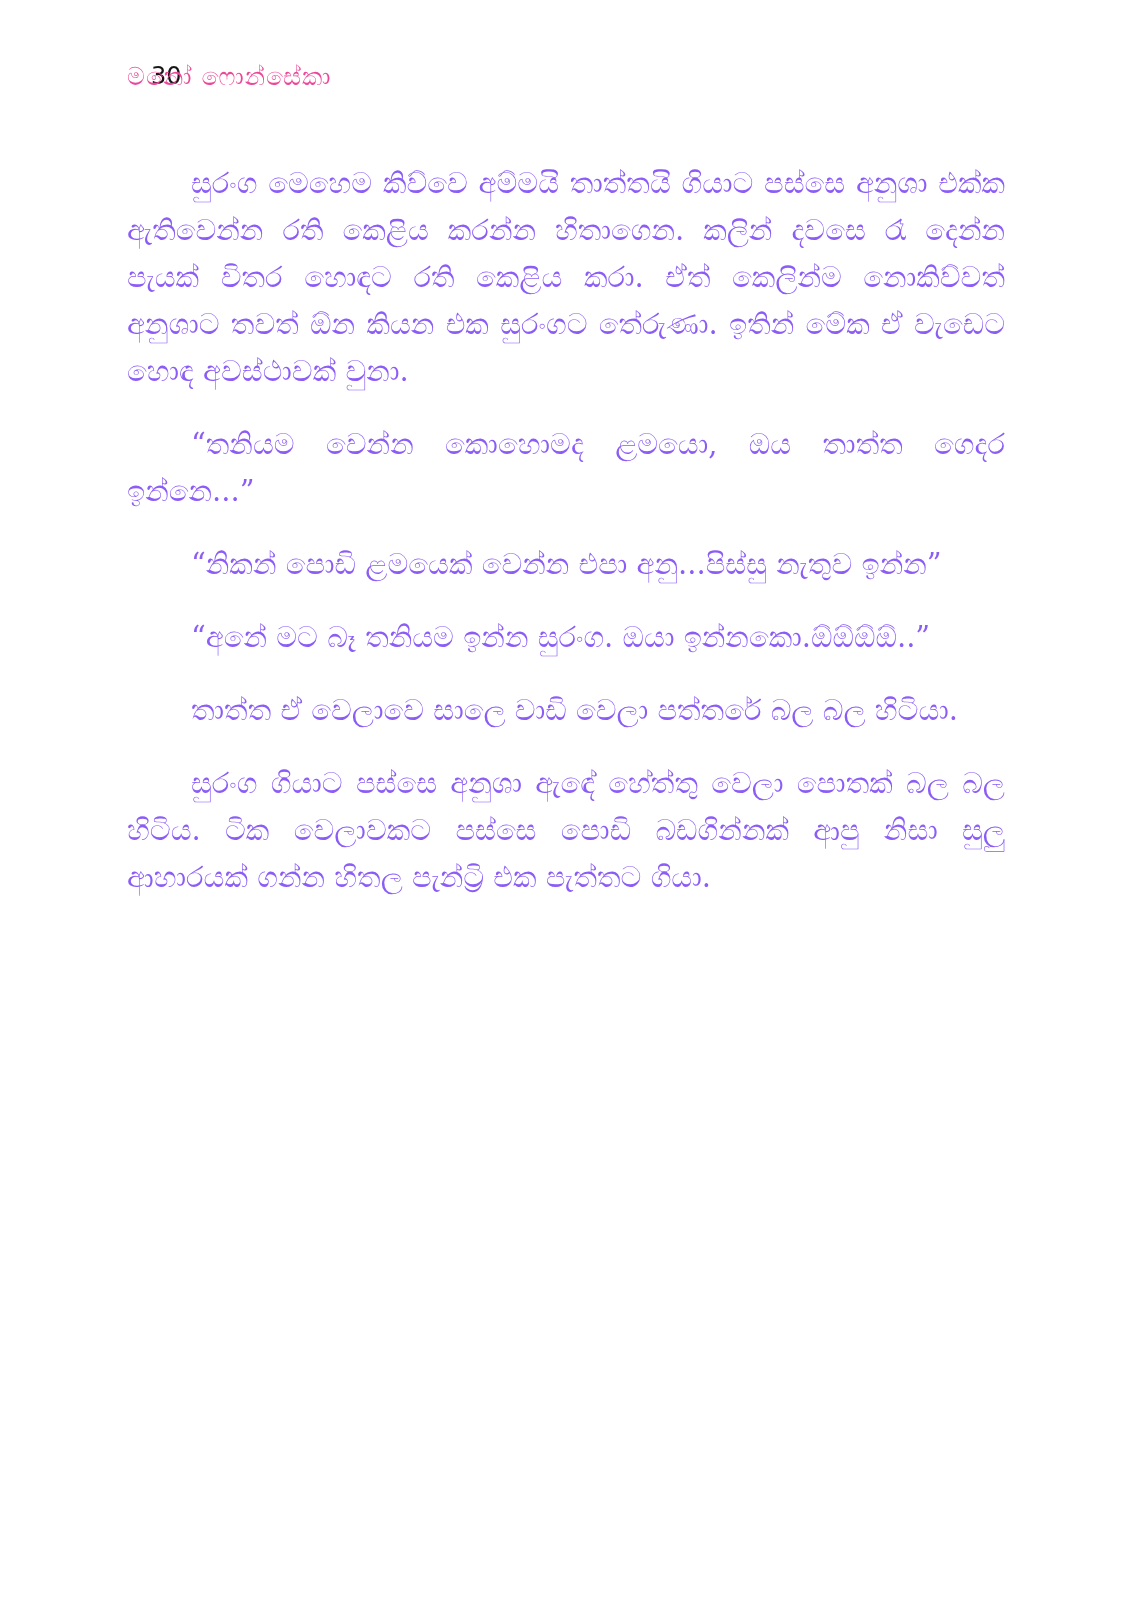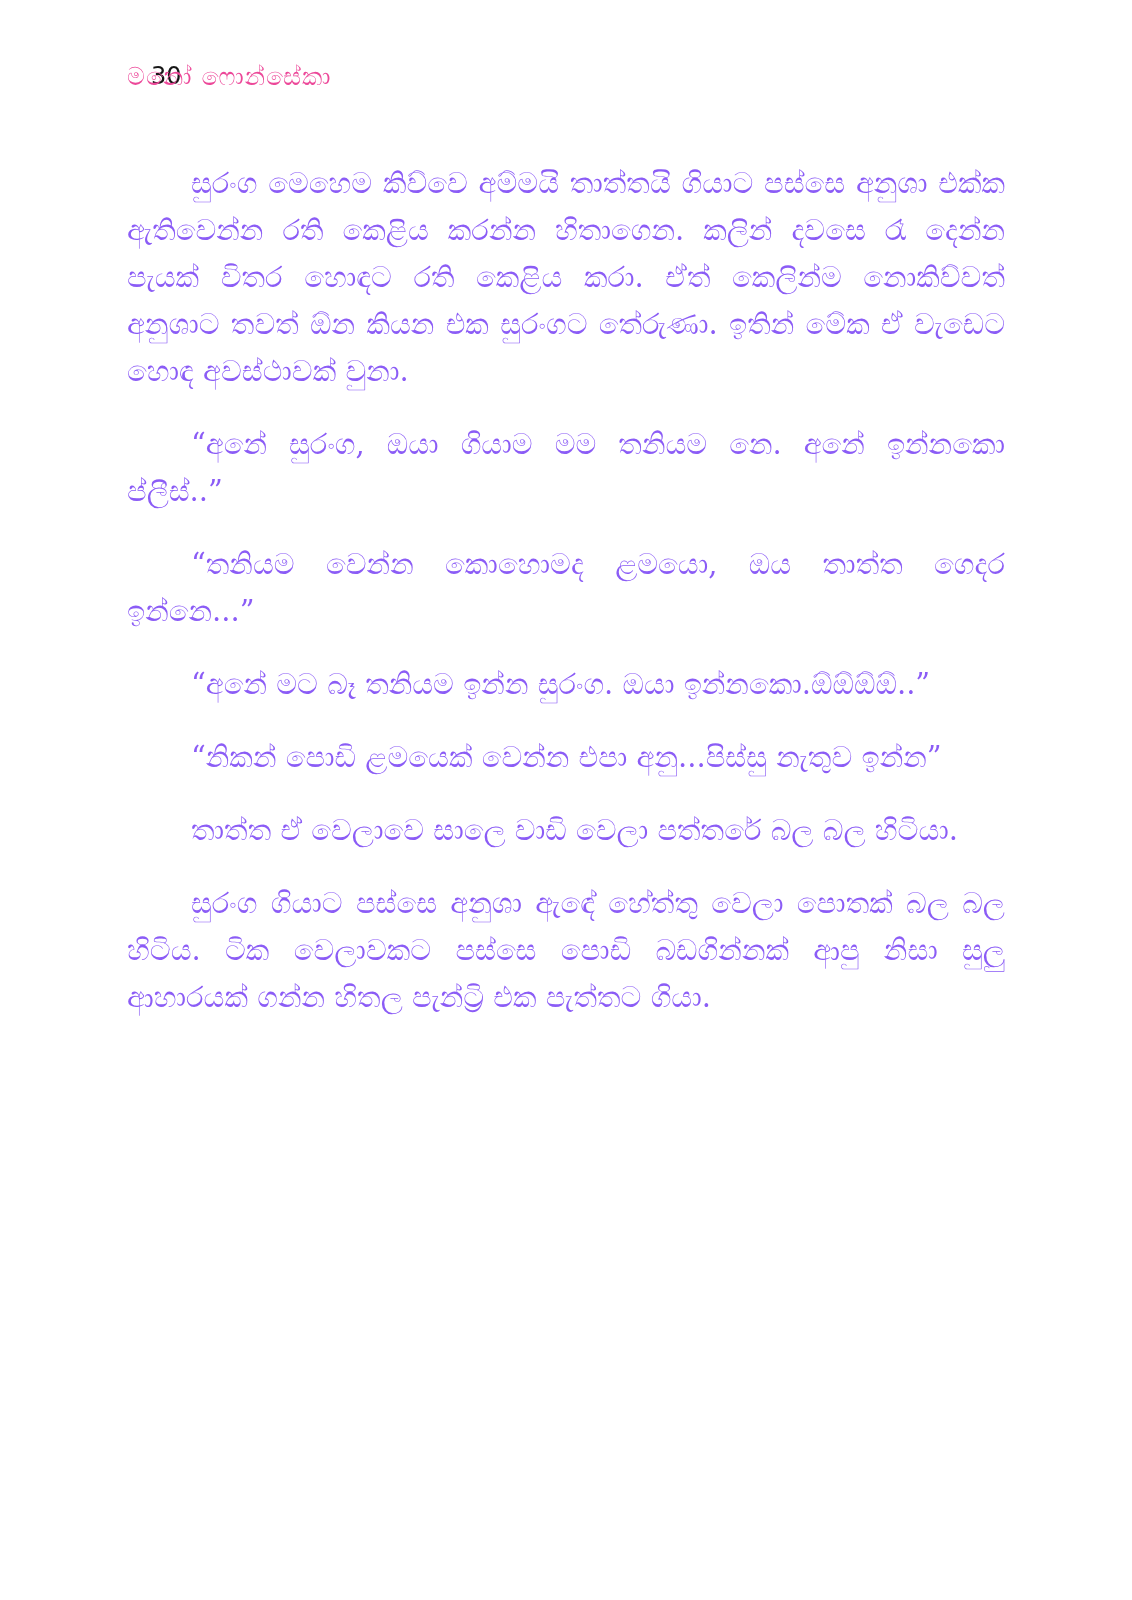--- a/index.html
+++ b/index.html
@@ -60,20 +60,19 @@
 
 <div class="page">
   <div class="page-header">
     <span class="page-number">30</span>
     <span class="running-title">මනෝ ෆොන්සේකා</span>
   </div>
 
   <div class="body-text">
 
   <p class="para">සුරංග මෙහෙම කිව්වෙ අම්මයි තාත්තයි ගියාට පස්සෙ අනුශා එක්ක ඇතිවෙන්න රති කෙළිය කරන්න හිතාගෙන. කලින් දවසෙ රෑ දෙන්න පැයක් විතර හොඳට රති කෙළිය කරා. ඒත් කෙලින්ම නොකිව්වත් අනුශාට තවත් ඕන කියන එක සුරංගට තේරුණා. ඉතින් මේක ඒ වැඩෙට හොඳ අවස්ථාවක් වුනා.</p>
-      <p class="para">“අනේ සුරංග, ඔයා ගියාම මම තනියම නෙ. අනේ ඉන්නකො ප්ලීස්..”</p>
       <p class="para">“තනියම වෙන්න කොහොමද ළමයො, ඔය තාත්ත ගෙදර ඉන්නෙ...”</p>
+      <p class="para">“නිකන් පොඩි ළමයෙක් වෙන්න එපා අනු...පිස්සු නැතුව ඉන්න”</p>
       <p class="para">“අනේ මට බෑ තනියම ඉන්න සුරංග. ඔයා ඉන්නකො.ඕඕඕඕ..”</p>
-      <p class="para">“නිකන් පොඩි ළමයෙක් වෙන්න එපා අනු...පිස්සු නැතුව ඉන්න”</p>
       <p class="para">තාත්ත ඒ වෙලාවෙ සාලෙ වාඩි වෙලා පත්තරේ බල බල හිටියා.</p>
       <p class="para">සුරංග ගියාට පස්සෙ අනුශා ඇඳේ හේත්තු වෙලා පොතක් බල බල හිටිය. ටික වෙලාවකට පස්සෙ පොඩි බඩගින්නක් ආපු නිසා සුලු ආහාරයක් ගන්න හිතල පැන්ට්‍රි එක පැත්තට ගියා.</p>
     </div>
 </div>
 
 </body></html>

